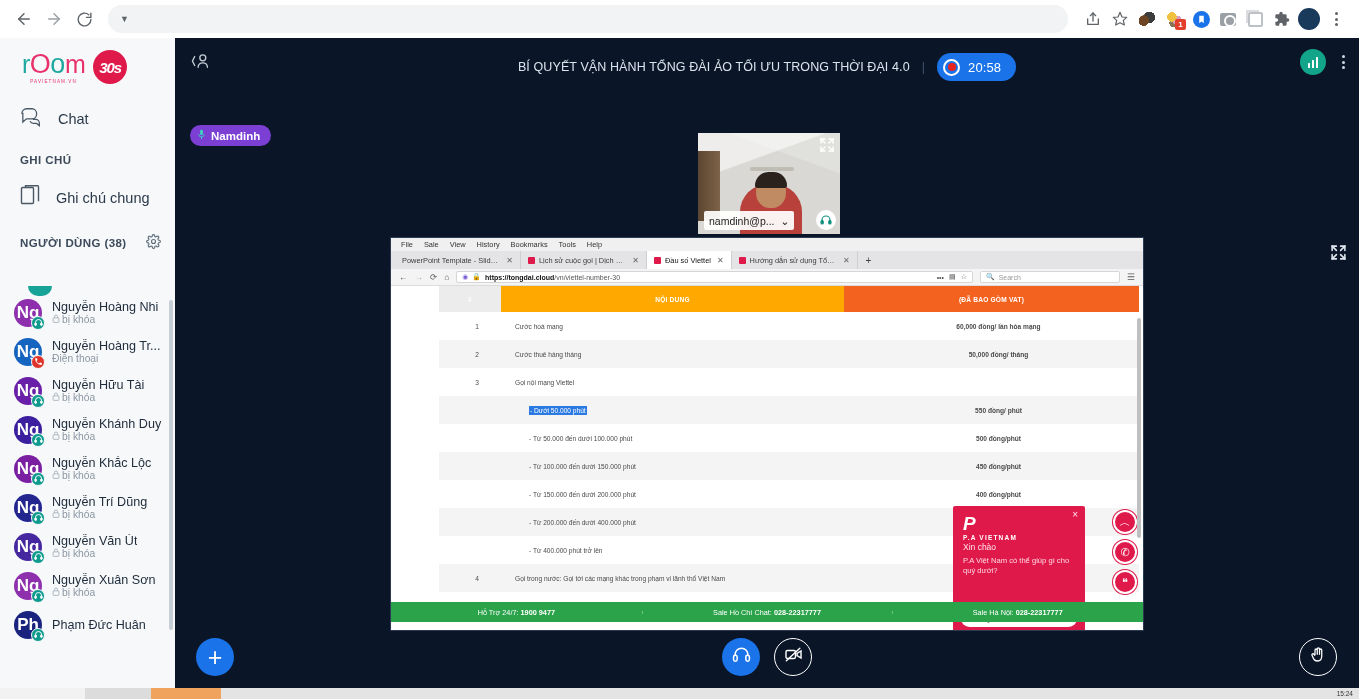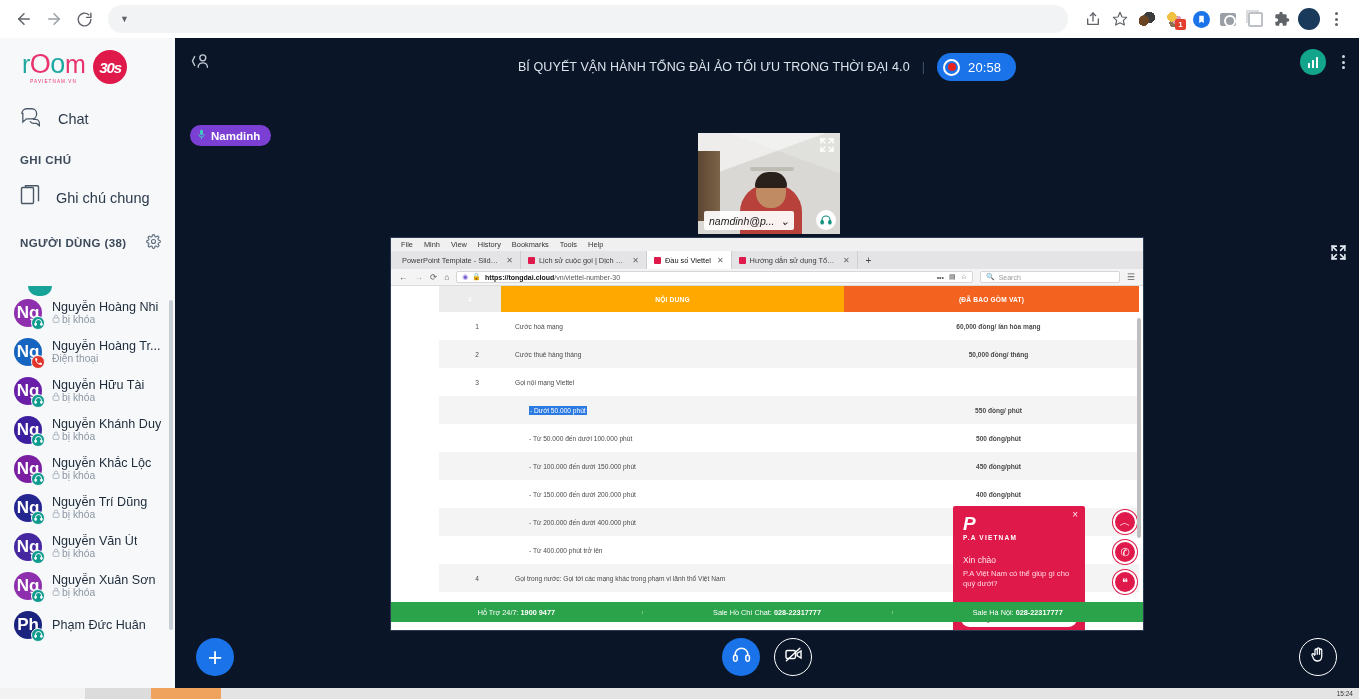--- a/index.html
+++ b/index.html
@@ -168,21 +168,20 @@
     display:flex; align-items:center; gap:5px;
     color:#fff; font-size:11.5px; font-weight:bold;
   }
   .mic-i { color:#3ad6c0; font-size:11px;}
 
   
   .webcam {
     position:absolute; left:523px; top:95px; width:142px; height:101px;
     background: linear-gradient(180deg,#dfe0de 0%, #d4d3cf 38%, #c9c6c0 100%);
     overflow:hidden;
-    font-style:italic;
   }
   .wc-ceil { position:absolute;inset:0;
     background:
       linear-gradient(160deg, rgba(255,255,255,.55) 0 30%, transparent 31%),
       linear-gradient(200deg, rgba(225,225,222,.9) 0 26%, transparent 27%),
       #d9d8d4;
   }
   .wc-door { position:absolute; left:0; top:18px; width:22px; height:70px;
      background:linear-gradient(90deg,#5d4632,#7c6349);}
   .wc-light { position:absolute; left:52px; top:34px; width:44px;height:4px;
@@ -283,21 +282,21 @@
     background:#bfbfbf; border-radius:2px;
   }
   
   .chatw {
     position:absolute; right:58px; top:220px; width:132px; height:128px;
     background:#e0194b; border-radius:2px; color:#fff; padding:8px 10px;
   }
   .cw-x { position:absolute; right:7px; top:3px; font-size:10px; color:#fff; opacity:.9;}
   .cw-logo { font-size:19px; font-weight:bold; font-style:italic; line-height:1; letter-spacing:-1px;}
   .cw-brand { font-size:6.5px; letter-spacing:1.2px; font-weight:bold; margin-top:1px;}
-  .cw-hi { font-size:8.5px; margin-top:14px; color:#ffe3ea;}
+  .cw-hi { font-size:8.5px; margin-top:1px; color:#ffe3ea;}
   .cw-msg { font-size:7.6px; line-height:1.35; margin-top:4px; color:#ffd7e0;}
   .cw-btn {
     position:absolute; left:8px; right:8px; bottom:7px; height:17px; background:#fff;
     border-radius:9px; color:#333; font-size:8px; display:flex; align-items:center;
     justify-content:center; gap:4px;
   }
   .side-fabs { position:absolute; right:6px; top:224px; display:flex; flex-direction:column; gap:6px;}
   .fab {
     width:24px;height:24px;border-radius:50%;background:#e0194b;border:2px solid #fff;
     box-shadow:0 0 0 1px #e0194b;
@@ -715,21 +714,21 @@
         <line x1="3" y1="3" x2="9" y2="9"></line>
           <line x1="21" y1="3" x2="15" y2="9"></line>
         <line x1="3" y1="21" x2="9" y2="15"></line>
           <line x1="21" y1="21" x2="15" y2="15"></line>
       </svg>
     </div>
 
     <div class="share">
       <div class="ff-menu">
           <span>File</span>
-          <span>Minh</span>
+          <span>Sale</span>
           <span>View</span>
           <span>History</span>
           <span>Bookmarks</span>
           <span>Tools</span>
           <span>Help</span>
         </div>
       <div class="ff-tabs">
           <div class="ff-tab">
             <span class="ttxt">PowerPoint Template - Slide thuy</span>
             <span class="tx">✕</span>

